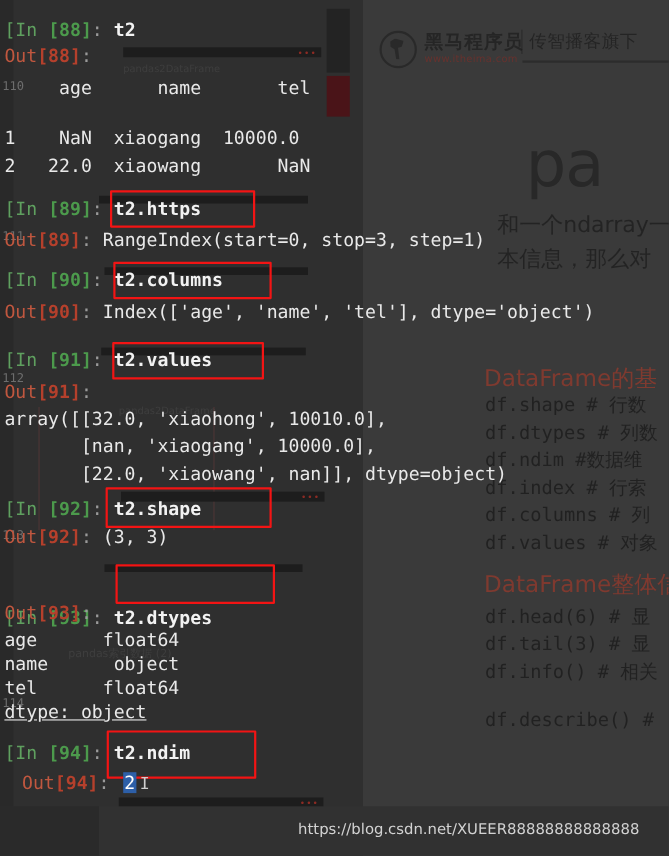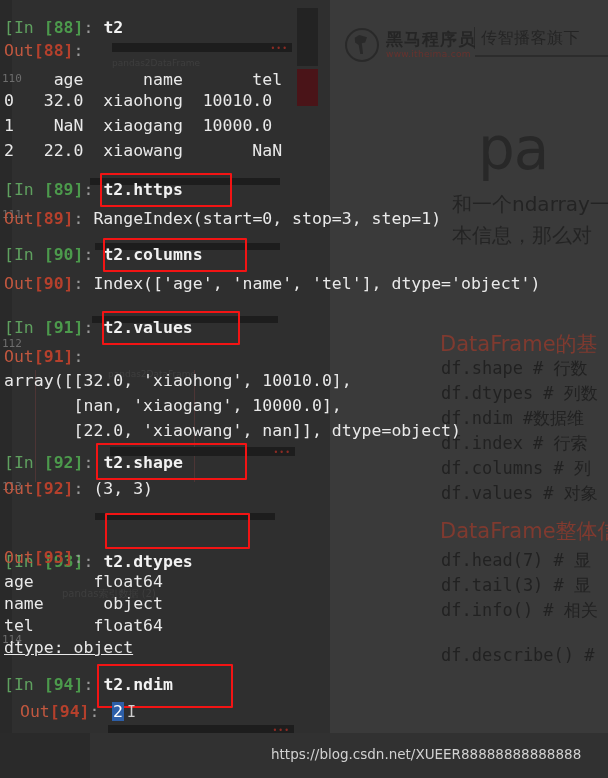--- a/index.html
+++ b/index.html
@@ -196,21 +196,21 @@
 
   <div class="slide-redhead" id="slide-red-1">DataFrame的基</div>
   <div class="slide-redhead" id="slide-red-2">DataFrame整体信</div>
 
   <div class="slide-code" id="slide-code-1">df.shape # 行数</div>
   <div class="slide-code" id="slide-code-2">df.dtypes # 列数</div>
   <div class="slide-code" id="slide-code-3">df.ndim  #数据维</div>
   <div class="slide-code" id="slide-code-4">df.index # 行索</div>
   <div class="slide-code" id="slide-code-5">df.columns # 列</div>
   <div class="slide-code" id="slide-code-6">df.values # 对象</div>
-  <div class="slide-code" id="slide-code-7">df.head(7) # 显</div>
+  <div class="slide-code" id="slide-code-7">df.head(6) # 显</div>
   <div class="slide-code" id="slide-code-8">df.tail(3) # 显</div>
   <div class="slide-code" id="slide-code-9">df.info() # 相关</div>
   <div class="slide-code" id="slide-code-10">df.describe() #</div>
 </div>
 
 <div id="console">
   <div id="console-gutter"></div>
 
   <div class="ghost" style="left:112px;top:58px;font-size:9px;">pandas2DataFrame</div>
   <div class="ghost" style="left:62px;top:587px;font-size:10px;">pandas索引数据 (2)</div>
@@ -225,21 +225,20 @@
   <div class="lineno" style="top:480px;">113</div>
   <div class="lineno" style="top:633px;">114</div>
   <div class="lineno" style="top:765px;">115</div>
 
   <div class="cline" style="top:18px;"><span class="prompt-in">[</span><span class="prompt-in">In</span> <span class="prompt-num-in">[88]</span><span class="colon">:</span> <span class="code">t2</span></div>
   <div class="darkbar" style="left:112px;top:43px;width:180px;height:9px;">
       <span class="dots">•••</span>
     </div>
   <div class="cline" style="top:41px;"><span class="prompt-out">Out</span><span class="prompt-num-out">[88]</span><span class="colon">:</span></div>
   <div class="cline outtext" style="top:70px;">     age      name       tel</div>
-  <div class="cline outtext" style="top:91px;">0   32.0  xiaohong  10010.0</div>
   <div class="cline outtext" style="top:116px;">1    NaN  xiaogang  10000.0</div>
   <div class="cline outtext" style="top:141px;">2   22.0  xiaowang       NaN</div>
 
   <div class="darkbar" style="left:90px;top:178px;width:190px;height:7px;"></div>
   <div class="cline" style="top:180px;"><span class="prompt-in">[</span><span class="prompt-in">In</span> <span class="prompt-num-in">[89]</span><span class="colon">:</span> <span class="code">t2.https</span></div>
   <div class="redbox" style="left:100px;top:173px;width:128px;height:30px;"></div>
   <div class="cline" style="top:209px;"><span class="prompt-out">Out</span><span class="prompt-num-out">[89]</span><span class="colon">:</span> <span class="outtext">RangeIndex(start=0, stop=3, step=1)</span></div>
 
   <div class="darkbar" style="left:95px;top:243px;width:185px;height:7px;"></div>
   <div class="cline" style="top:245px;"><span class="prompt-in">[</span><span class="prompt-in">In</span> <span class="prompt-num-in">[90]</span><span class="colon">:</span> <span class="code">t2.columns</span></div>

